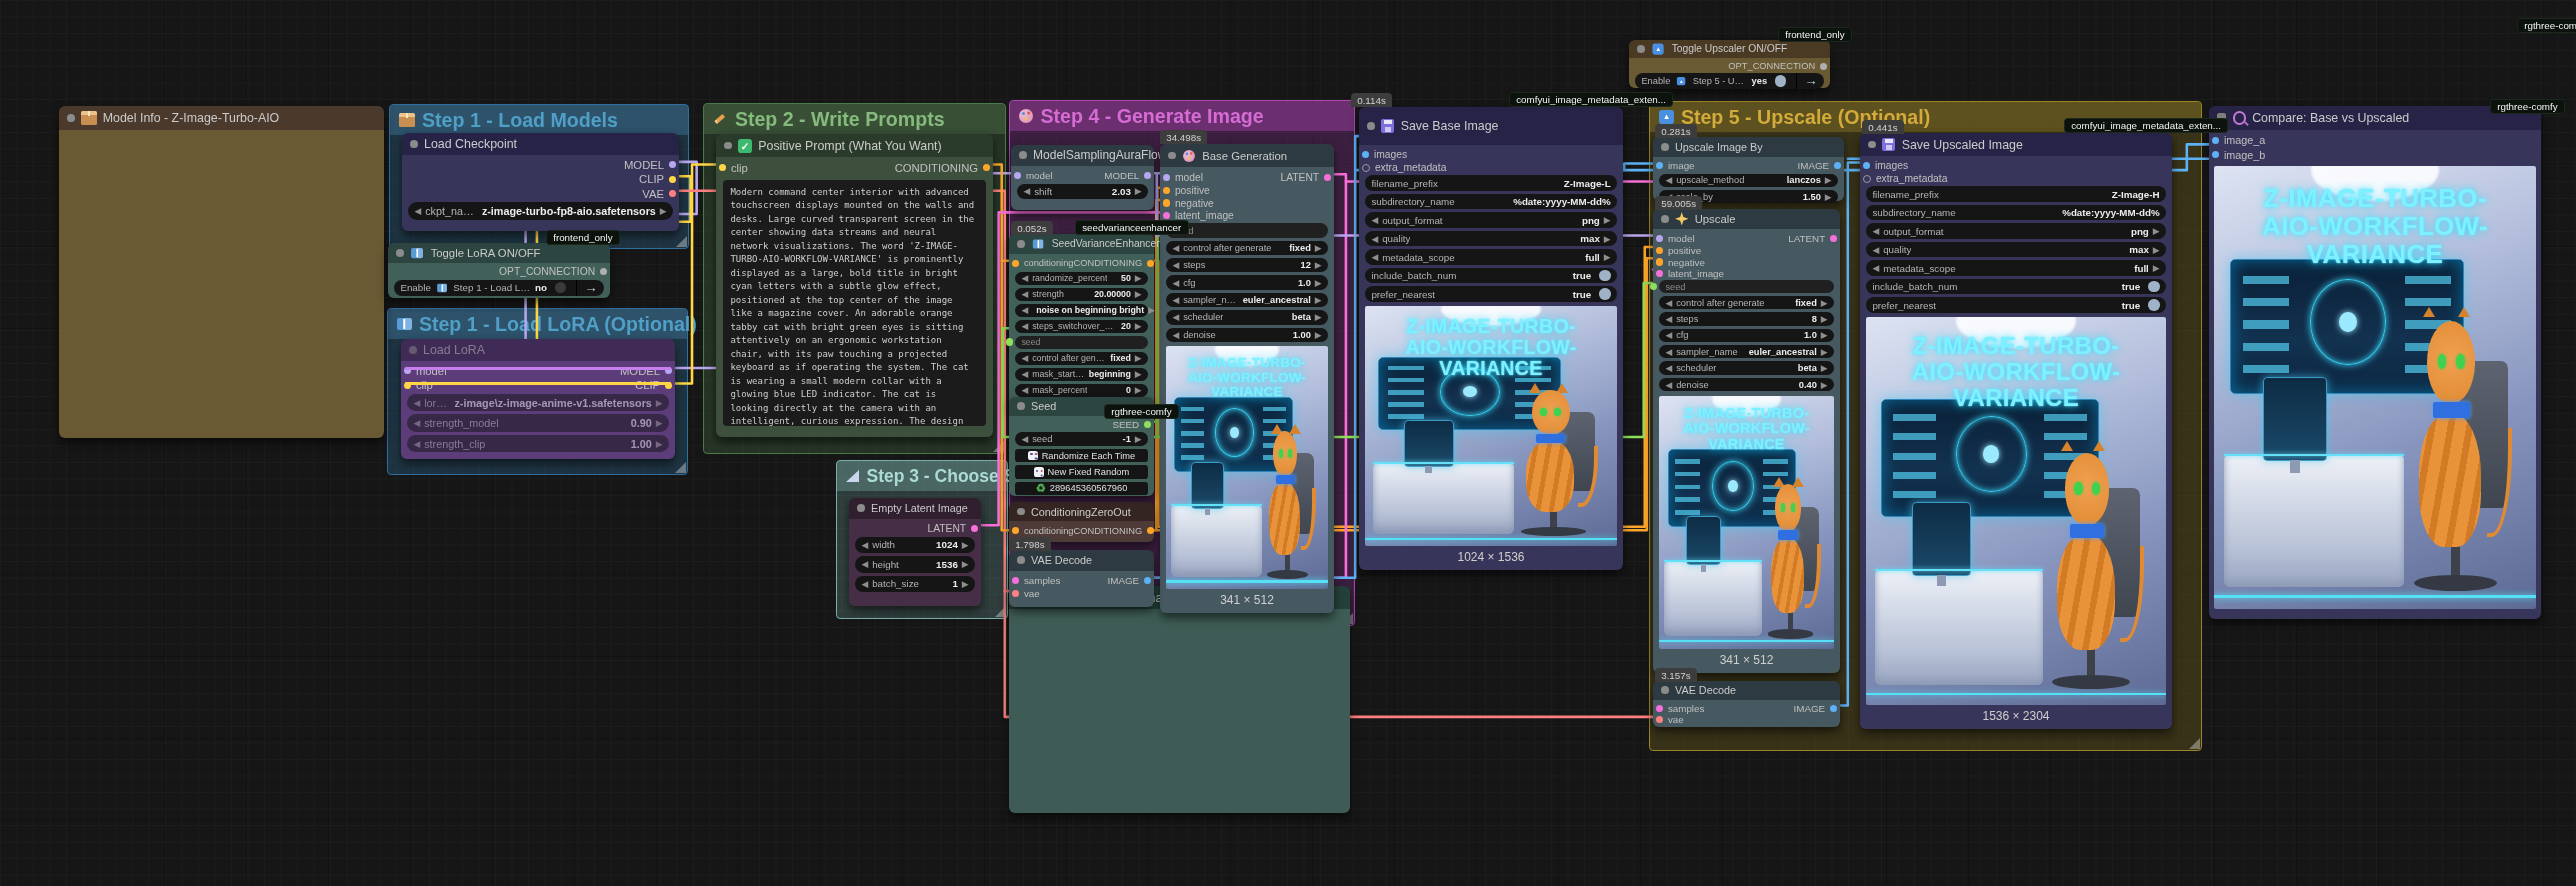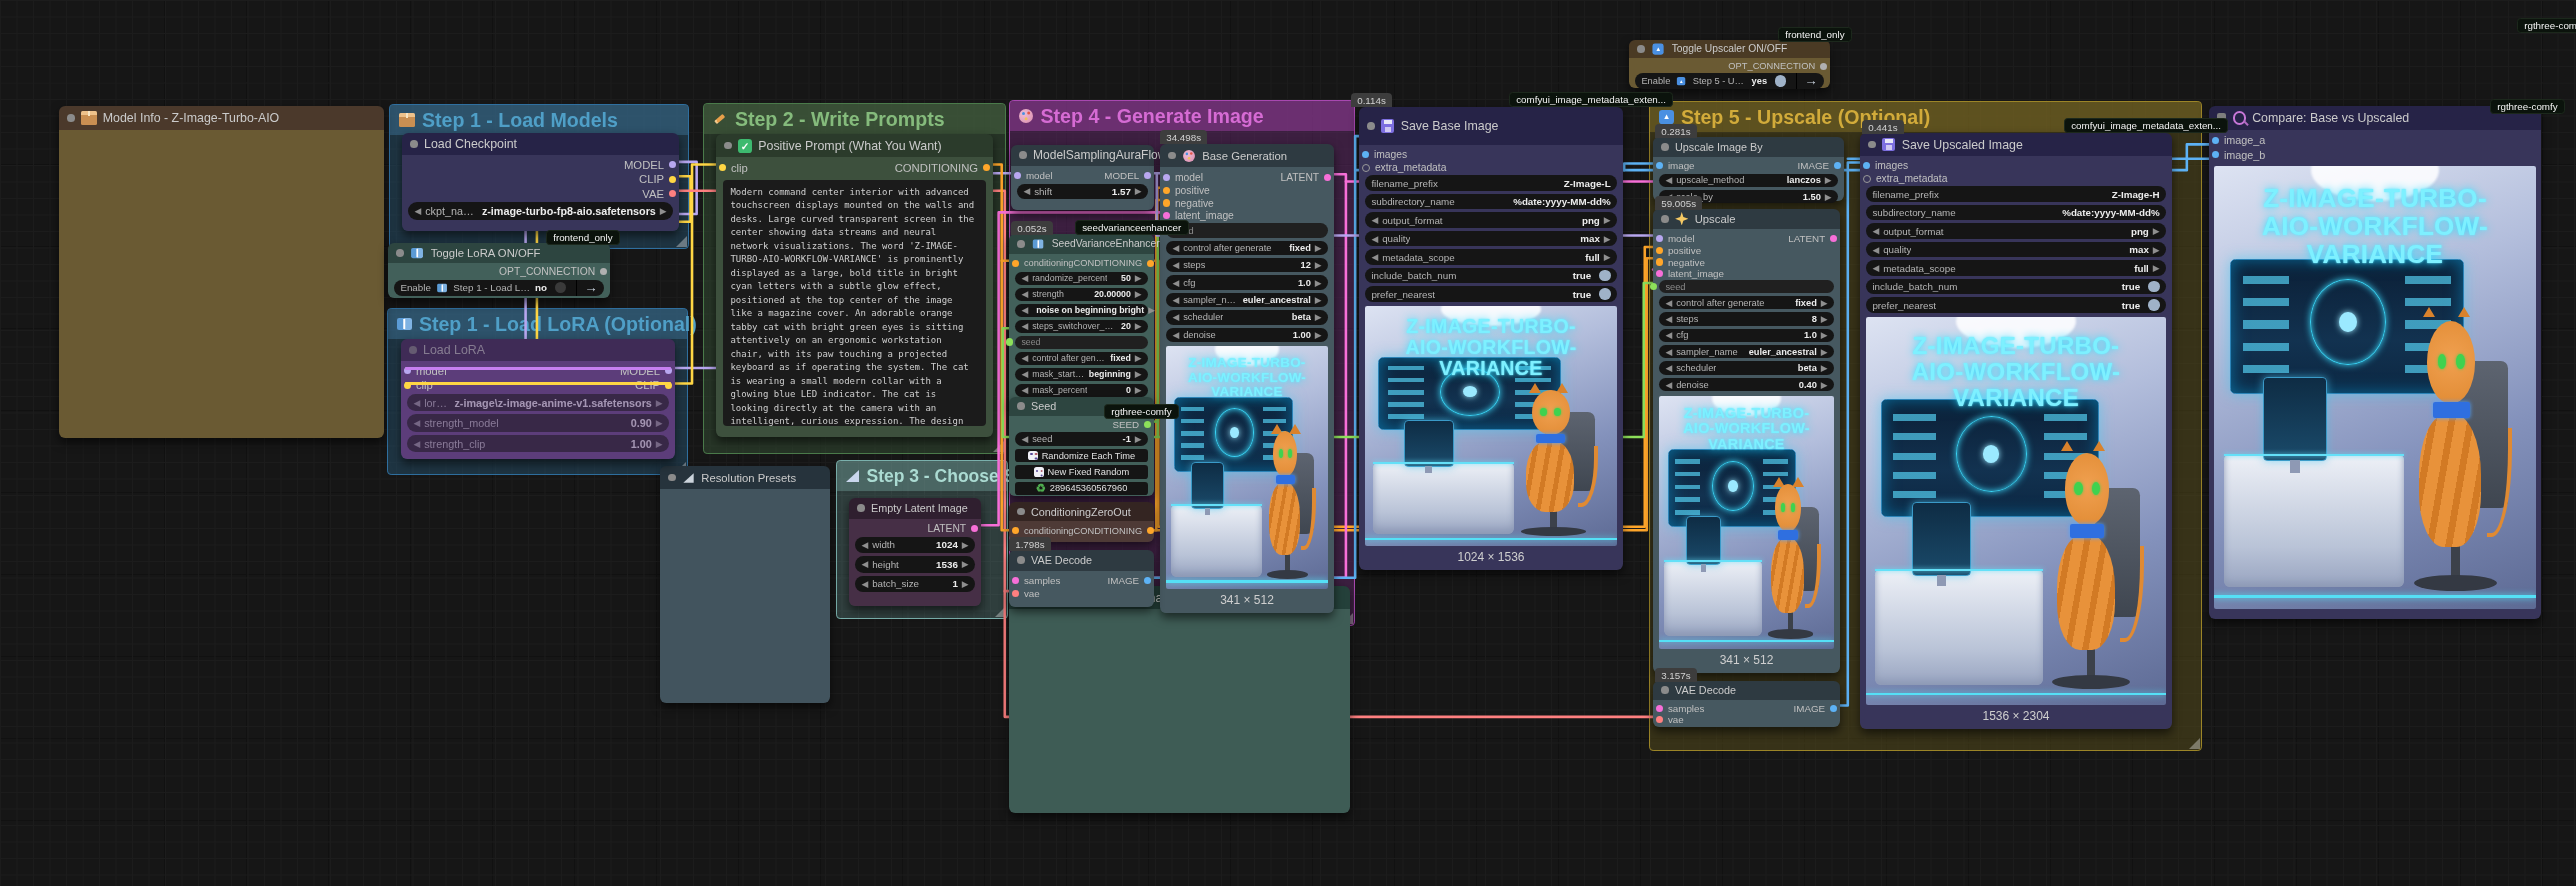--- a/index.html
+++ b/index.html
@@ -199,28 +199,20 @@
 
 <div class="node n-notebr" style="left:59px;top:106px;width:325px;height:332px">
   <div class="nhead" style="height:24px">
         <span class="hdot"></span>
         <span class="ic ic-package"></span>
         <span>Model Info - Z-Image-Turbo-AIO</span>
       </div>
   <div class="nbody"></div>
 </div>
 
-<div class="node n-noteb" style="left:660px;top:466px;width:170px;height:237px">
-  <div class="nhead" style="height:23px;font-size:11.3px">
-        <span class="hdot"></span>
-        <span class="ic ic-ruler" style="transform:scale(.8)"></span>
-        <span>Resolution Presets</span>
-      </div>
-  <div class="nbody"></div>
-</div>
 
 <div class="node n-noteg" style="left:1009px;top:586px;width:341px;height:227px">
   <div class="nhead" style="height:23px">
         <span class="hdot"></span>
         <span class="ic ic-dice"></span>
         <span>Seed Variance Enhancer Guide</span>
       </div>
   <div class="nbody"></div>
 </div>
 
@@ -395,21 +387,21 @@
             <span>model</span>
           </span>
           <span class="pout">
             <span>MODEL</span>
             <span class="pdot c-model"></span>
           </span>
         </div>
     <div class="wpill" style="height:15.5px;font-size:9.8px">
           <span class="arr">◀</span>
           <span class="wname">shift</span>
-          <span class="wval">1.57</span>
+          <span class="wval">2.03</span>
           <span class="arr">▶</span>
         </div>
   </div>
 </div>
 
 <div class="badge" style="left:1160px;top:130px">34.498s</div>
 <div class="node n-slate" style="left:1160px;top:144px;width:174px;height:469px">
   <div class="nhead" style="height:23px;font-size:11.3px">
         <span class="hdot"></span>
         <span class="ic ic-palette" style="transform:scale(.85)"></span>

